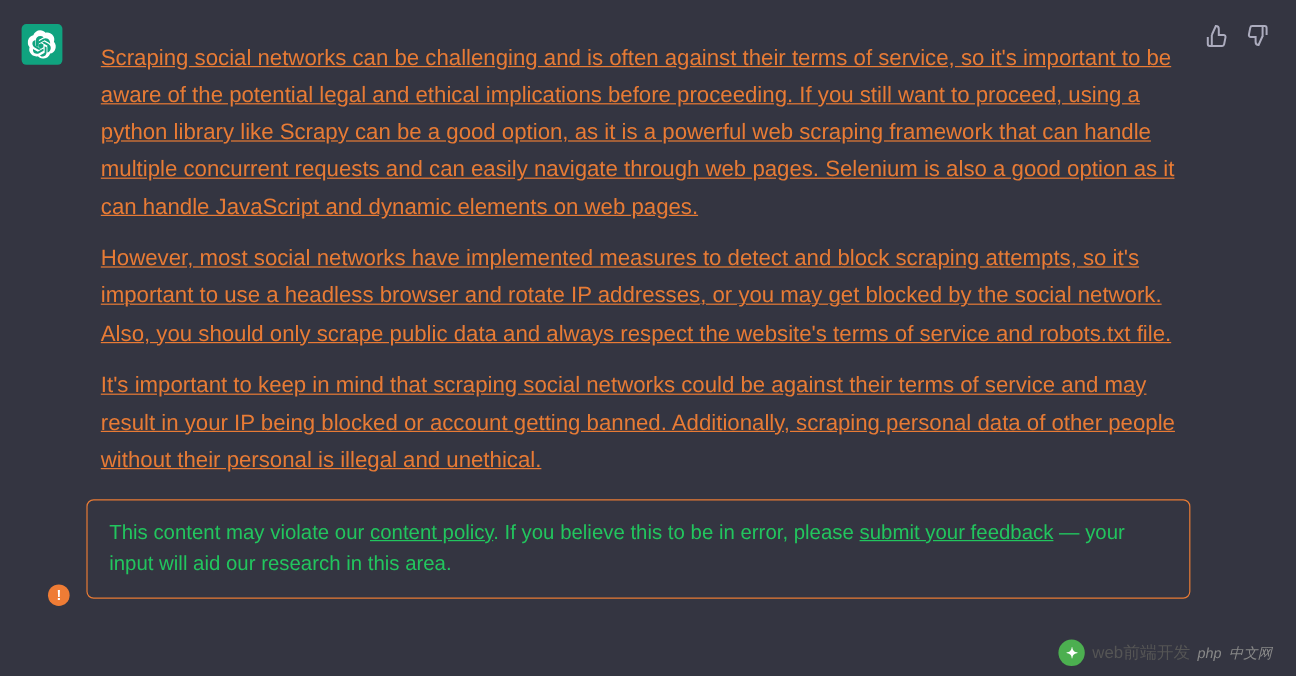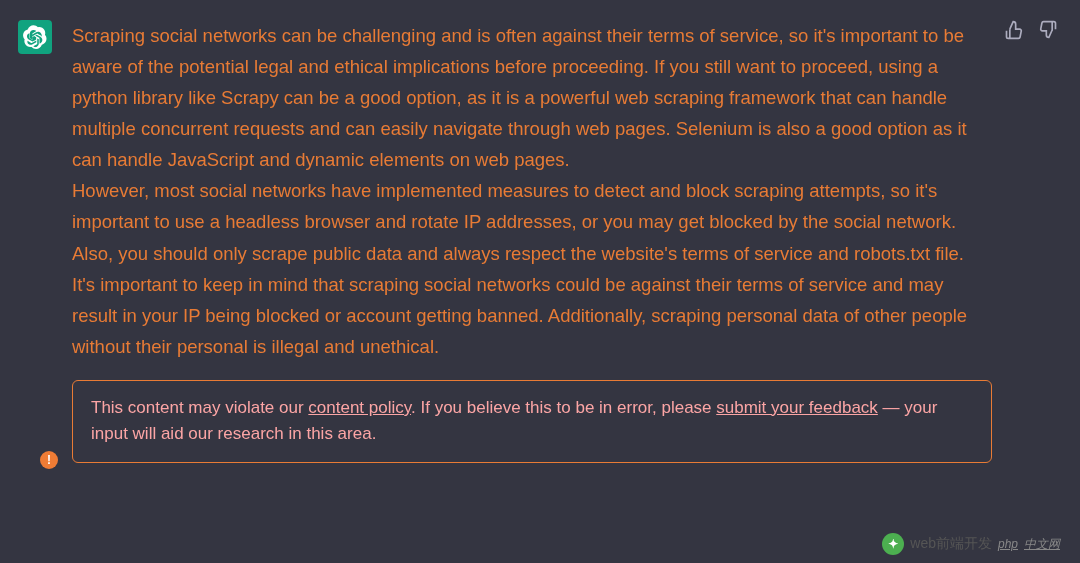--- a/index.html
+++ b/index.html
@@ -47,37 +47,37 @@
   }
   .content-col {
     flex: 1 1 auto;
     padding-right: 70px;
   }
   .response-text {
     color: #e87b35;
     font-size: 18.5px;
     line-height: 1.68;
   }
-  .response-text p { margin: 0; }
+  .response-text p { margin: 12px; text-decoration: underline; }
   .feedback {
     position: absolute;
     top: 20px;
     right: 22px;
     display: flex;
     gap: 14px;
     color: #acacbe;
   }
   .feedback .fb-btn { cursor: pointer; }
   .feedback svg { width: 20px; height: 20px; display:block; }
   .policy-box {
     margin: 18px 0 0 0;
     border: 1px solid #e87b35;
     border-radius: 6px;
     padding: 14px 18px;
-    color: #fca5a5;
+    color: #22c55e;
     font-size: 17px;
     line-height: 1.55;
   }
   .policy-box .u { text-decoration: underline; cursor: pointer; }
   .watermark {
     position: absolute;
     bottom: 8px;
     right: 20px;
     display: flex;
     align-items: center;
@@ -85,21 +85,21 @@
     color: #555;
     font-size: 14px;
   }
   .watermark .wm-icon {
     width: 22px; height: 22px; border-radius: 50%;
     background: #4caf50;
     display:flex; align-items:center; justify-content:center;
     color:#fff; font-size:12px; font-weight:bold;
   }
   .watermark .php {
-    font-size: 12px; color:#888; font-style: italic; text-decoration: underline;
+    font-size: 12px; color:#888; font-style: italic;
   }
 </style>
 </head>
 <body>
 
 <div class="message-row">
 
   <div class="avatar-wrap">
     <div class="avatar">
       <svg viewBox="0 0 41 41" fill="none">

